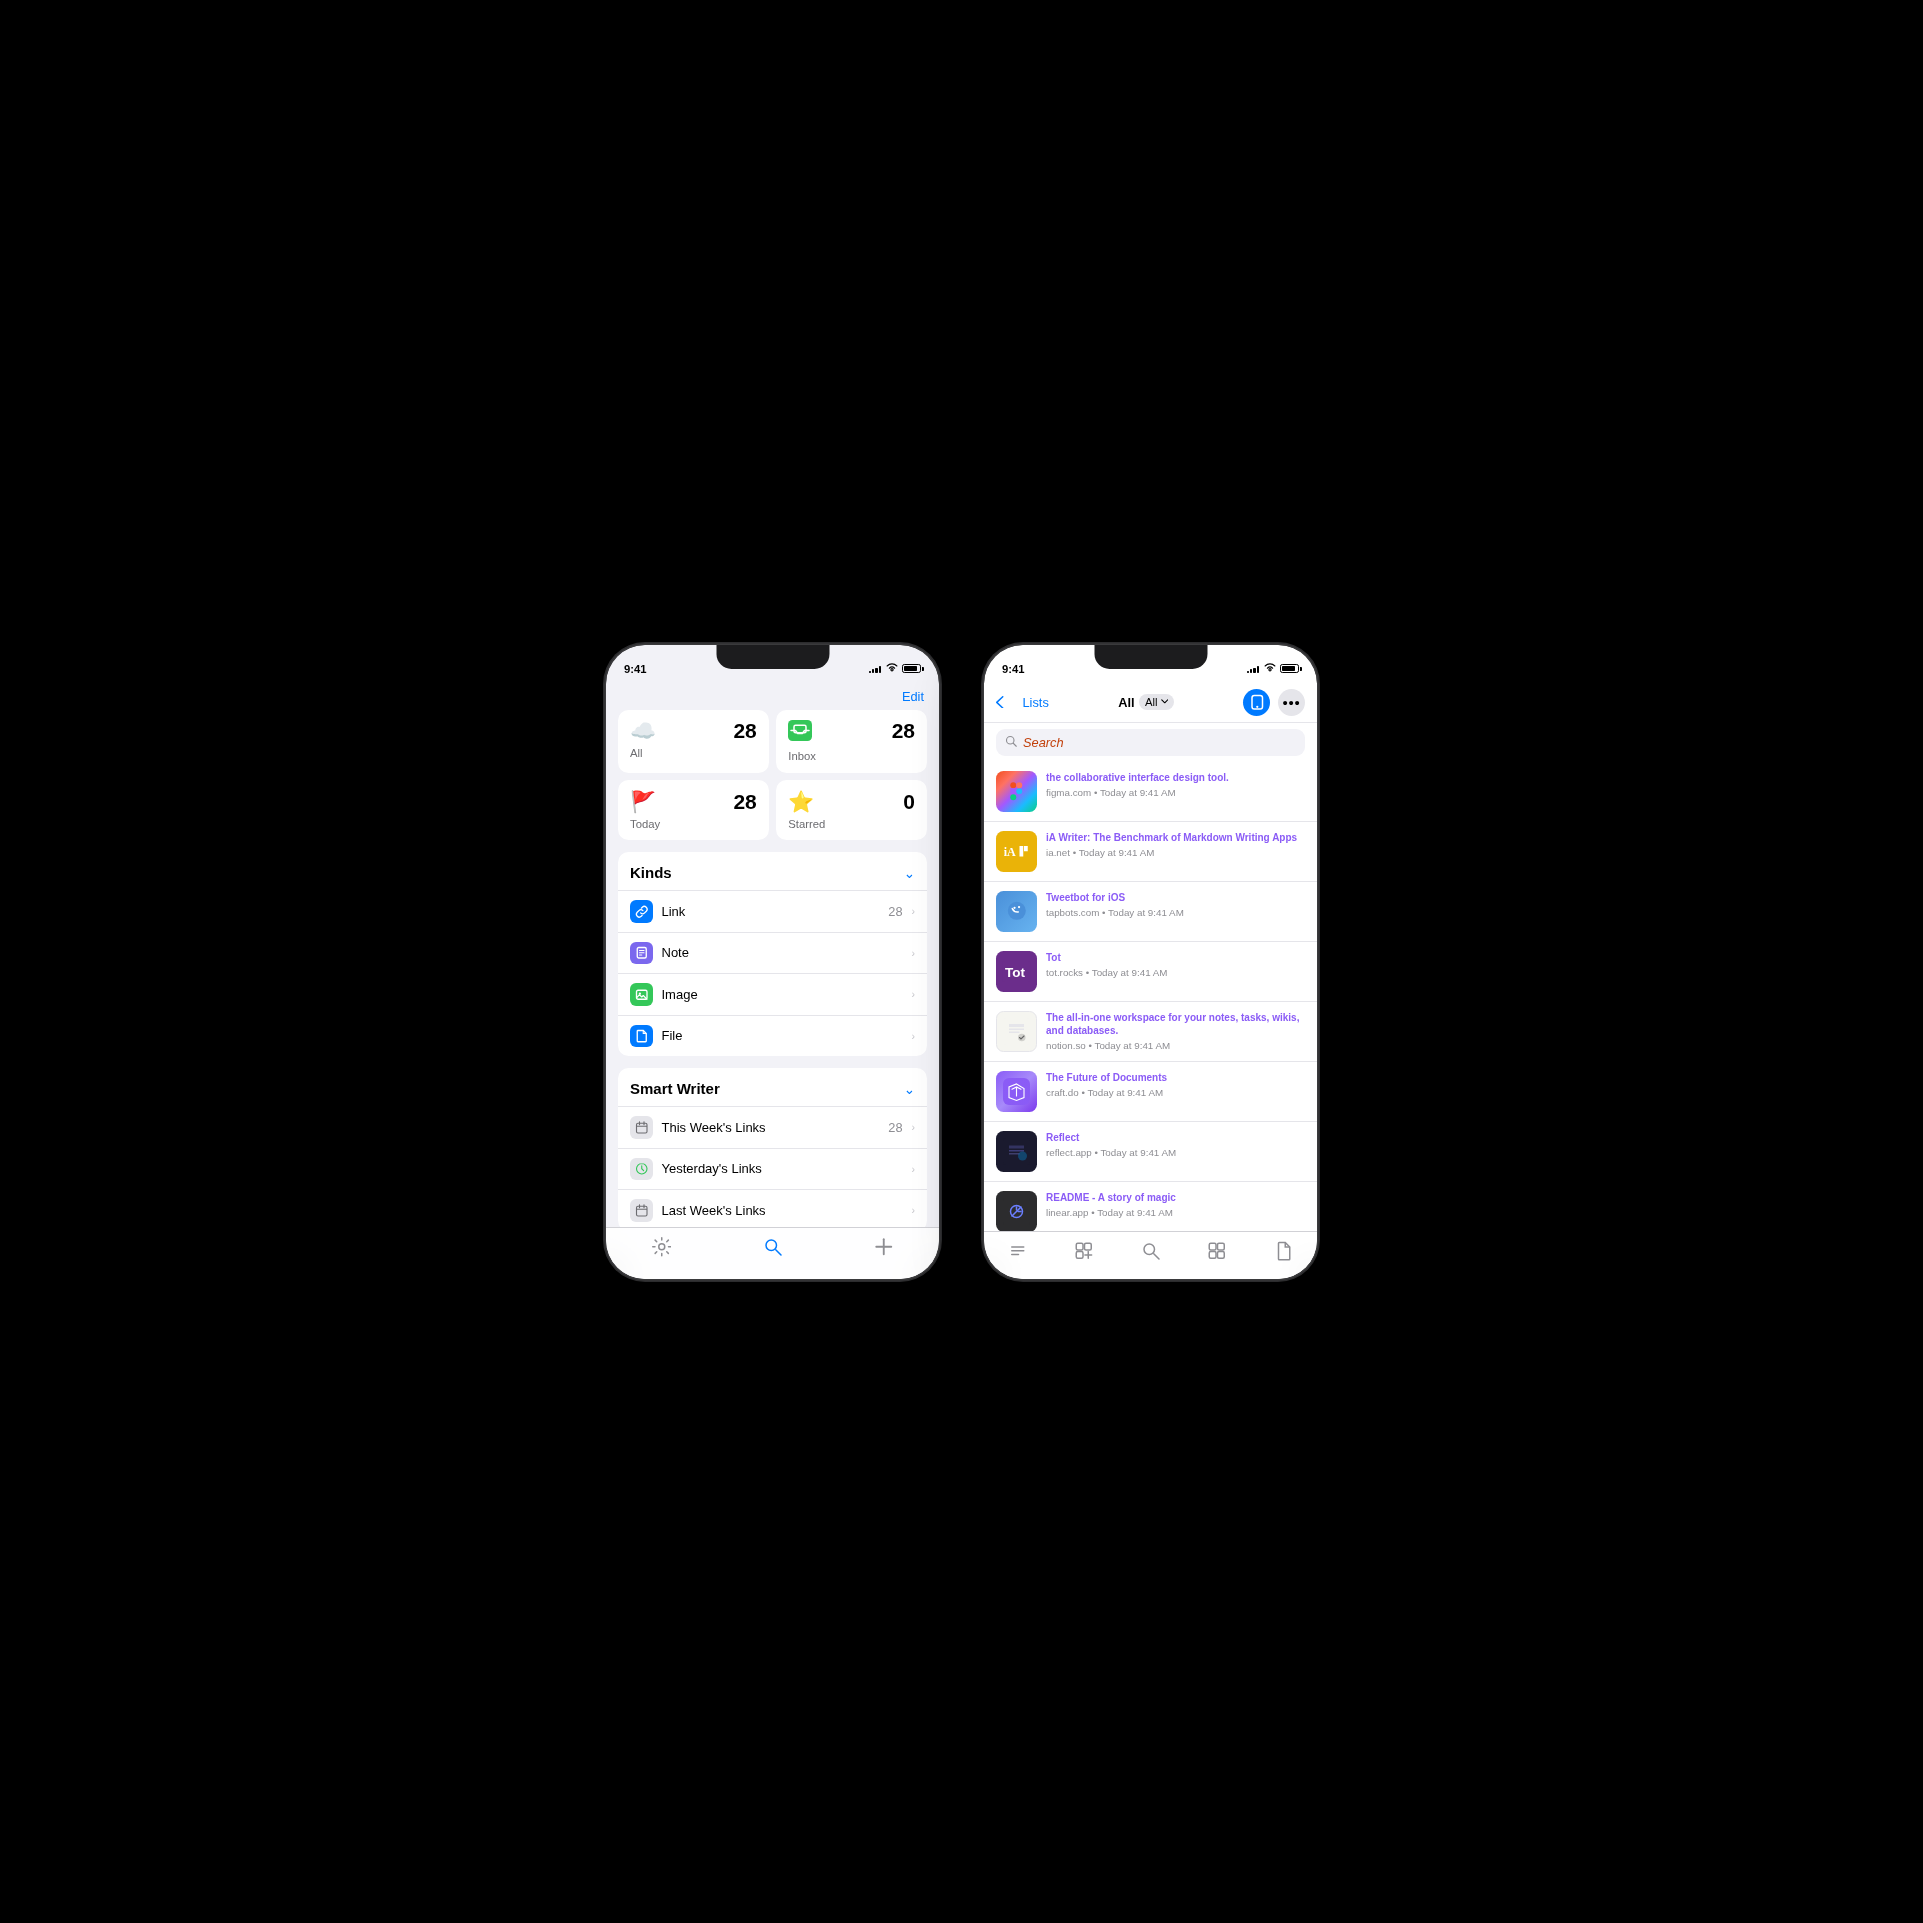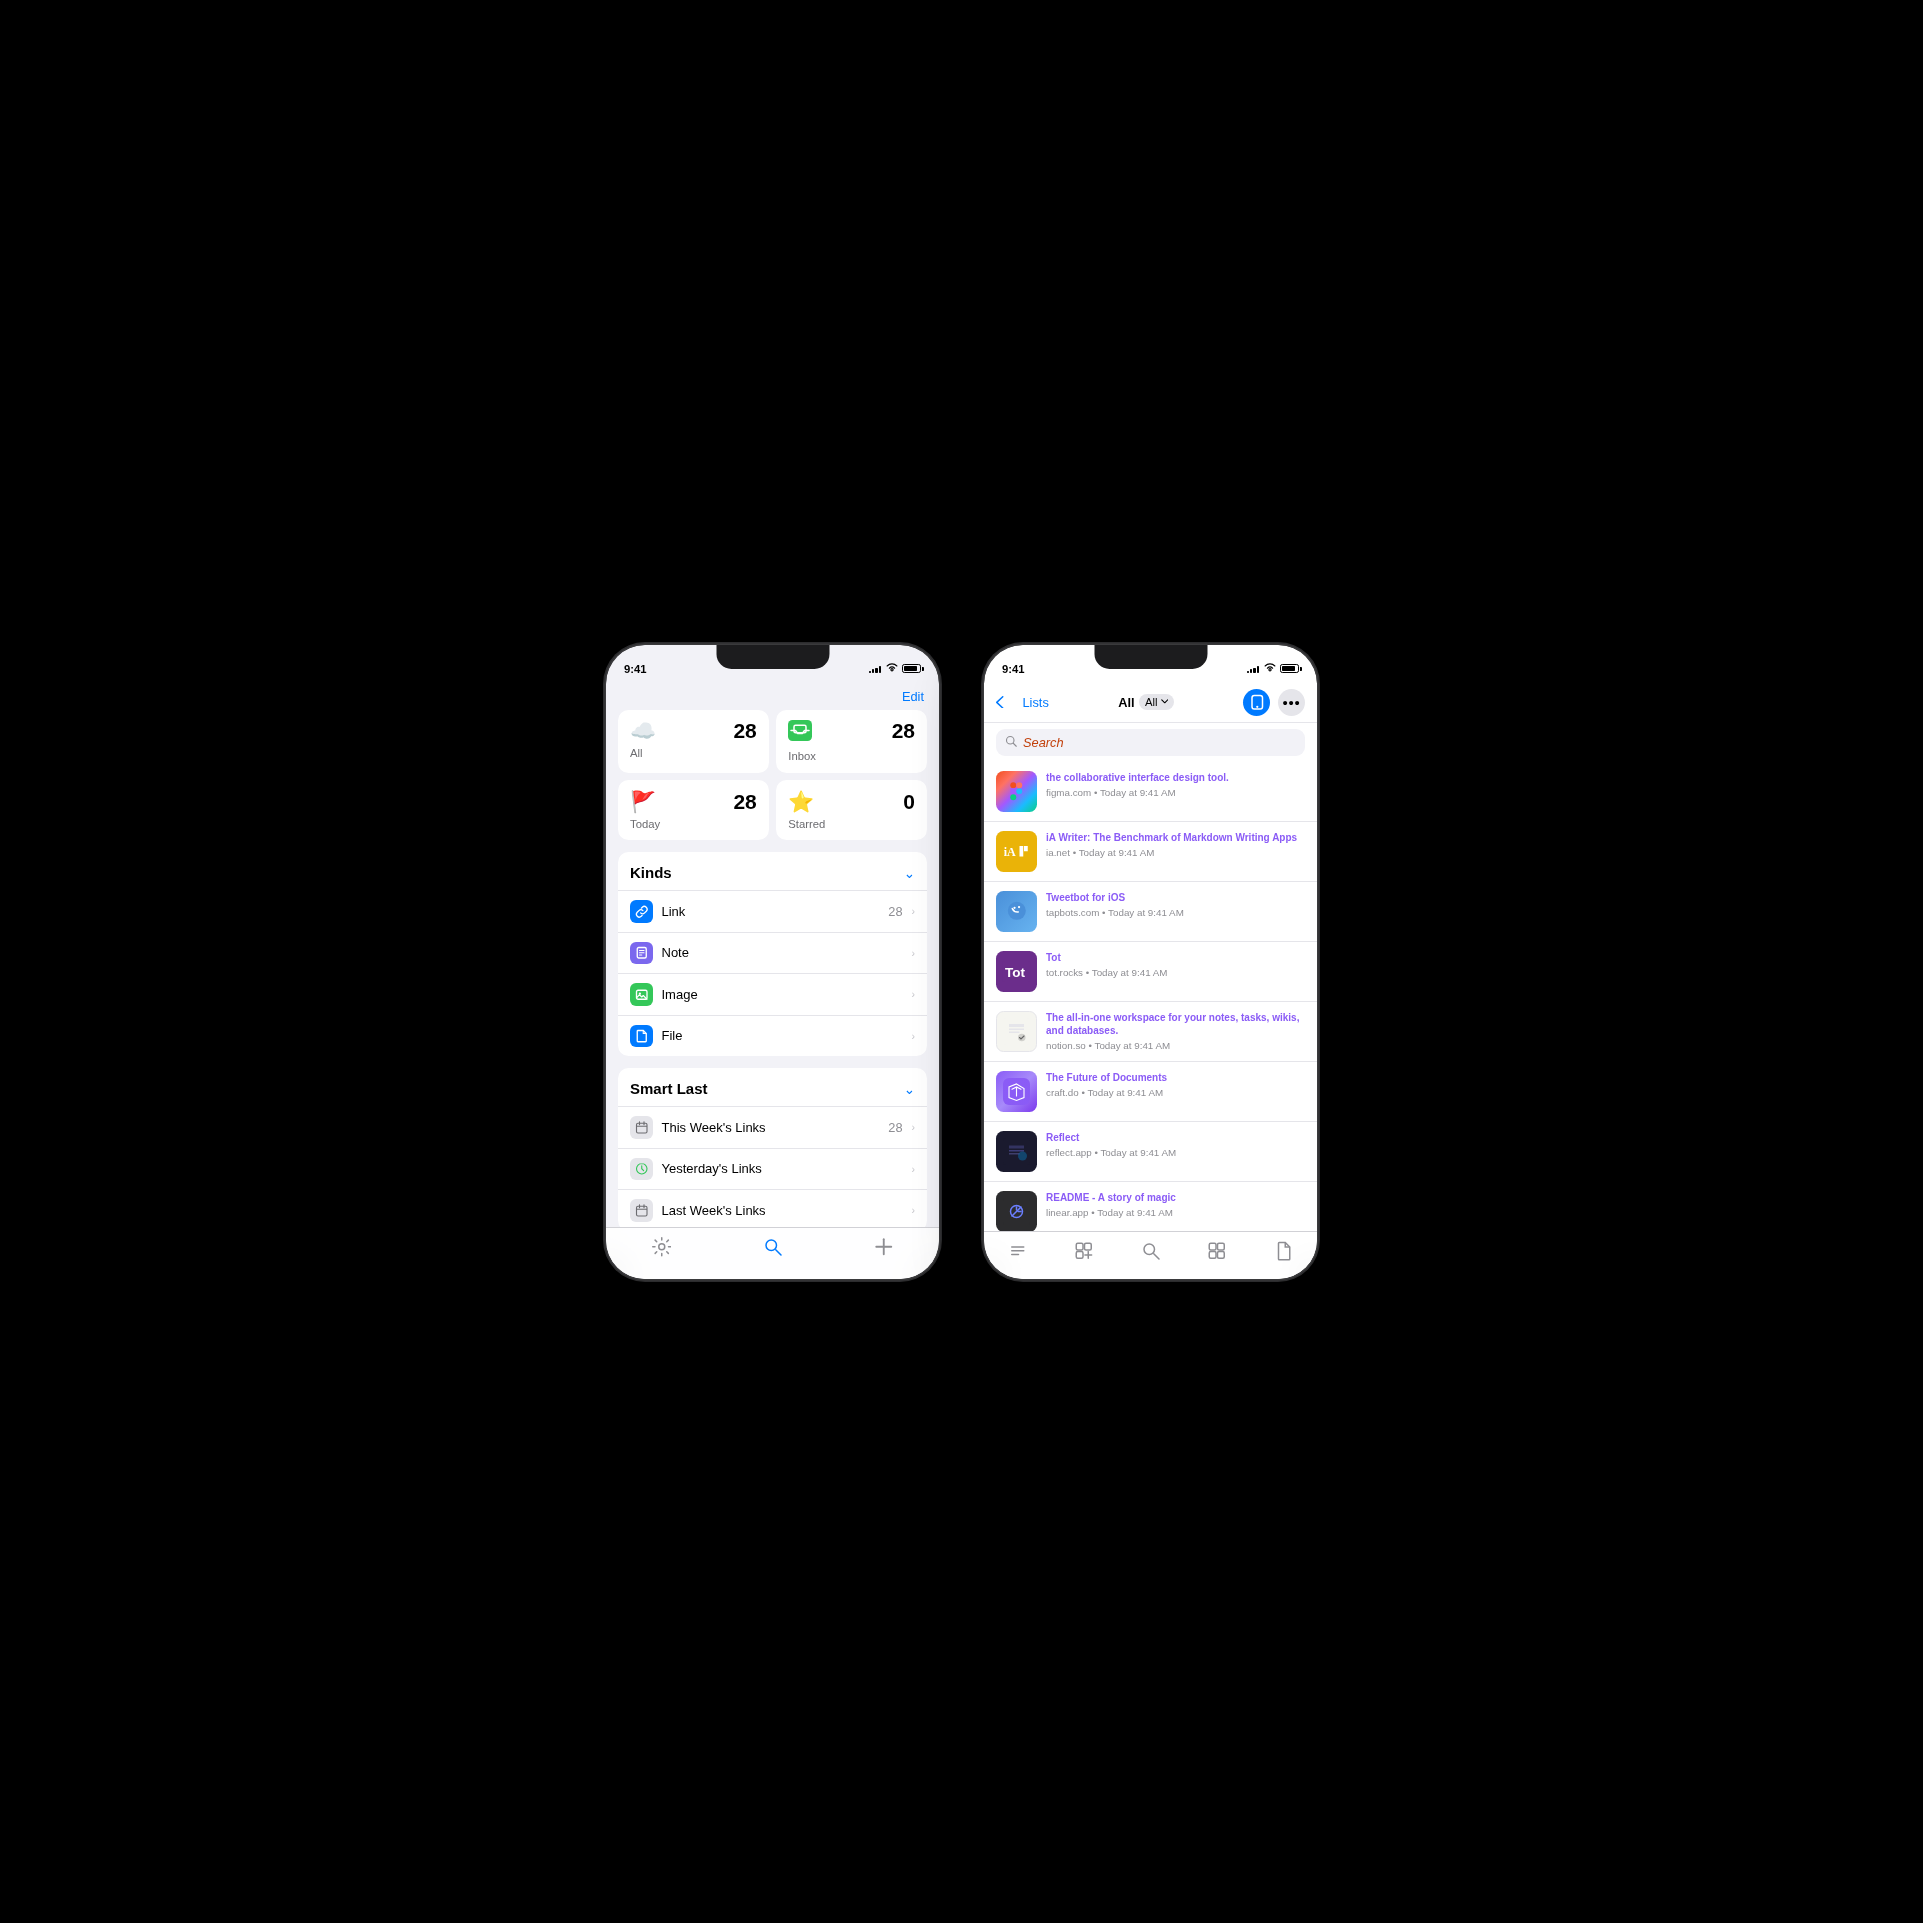--- a/index.html
+++ b/index.html
@@ -518,21 +518,21 @@
               <path d="M11 2v4h4" stroke="#fff" stroke-width="1.5"></path>
             </svg>
           </div>
           <span class="list-item-label">File</span>
           <span class="list-chevron">›</span>
         </div>
       </div>
 
       <div class="section-card">
         <div class="section-header">
-          <span class="section-title">Smart Last</span>
+          <span class="section-title">Smart Writer</span>
           <span class="chevron-down">⌄</span>
         </div>
 
         <div class="list-item">
           <div class="list-item-icon" style="background:#e5e5ea;">
             <svg width="13.5" height="13.5" viewBox="0 0 18 18" fill="none">
               <rect x="2" y="3" width="14" height="13" rx="2" stroke="#6c6c70" stroke-width="1.5"></rect>
               <line x1="2" y1="7" x2="16" y2="7" stroke="#6c6c70" stroke-width="1.5"></line>
               <line x1="6" y1="1" x2="6" y2="5" stroke="#6c6c70" stroke-width="1.5" stroke-linecap="round"></line>
               <line x1="12" y1="1" x2="12" y2="5" stroke="#6c6c70" stroke-width="1.5" stroke-linecap="round"></line>

